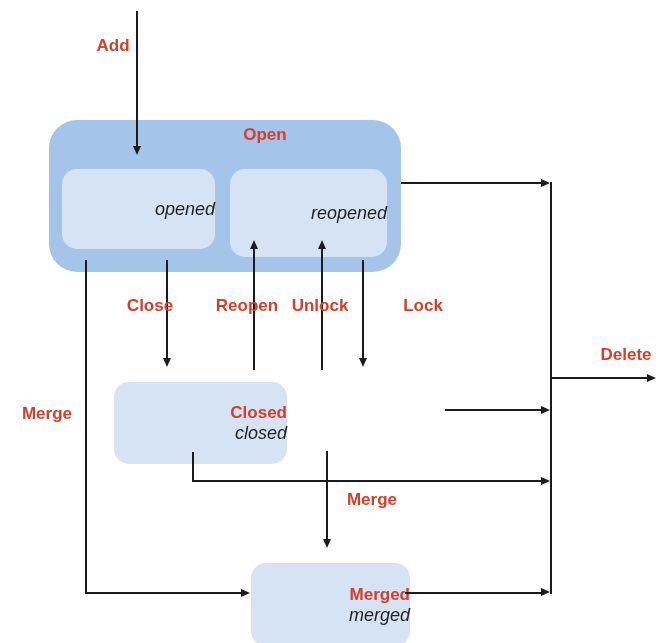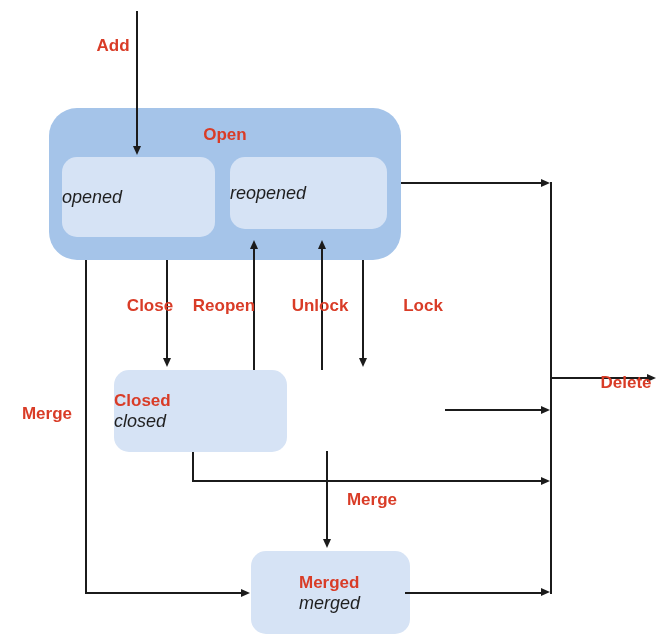--- a/index.html
+++ b/index.html
@@ -20,40 +20,42 @@
     width: 670px;
     height: 643px;
     background: var(--canvas-bg);
     overflow: hidden;
   }
   .node {
     position: absolute;
     box-sizing: border-box;
     display: flex;
     flex-direction: column;
-    align-items: flex-start;
+    align-items: flex-end;
     justify-content: center;
+    margin-top: 12px;
   }
   .container-node {
     background: var(--container-fill);
     border-radius: 28px;
   }
   .state-node {
     background: var(--node-fill);
     border-radius: 15px;
   }
   .container-title {
     position: absolute;
     left: 49px;
     top: 125px;
     width: 352px;
     text-align: center;
     font-weight: bold;
     font-size: 17px;
     color: var(--label-red);
+    padding-left: 40px;
   }
   .node-title {
     font-weight: bold;
     font-size: 17px;
     line-height: 21px;
     color: var(--label-red);
   }
   .state-name {
     font-style: italic;
     font-size: 18px;
@@ -94,21 +96,21 @@
 
 <div class="canvas">
 
   <div class="node container-node" style="left:49px; top:108px; width:352px; height:152px;"></div>
   <div class="container-title">Open</div>
 
   <div class="node state-node" style="left:62px; top:157px; width:153px; height:80px;">
     <span class="state-name">opened</span>
   </div>
 
-  <div class="node state-node" style="left:230px; top:157px; width:157px; height:72px;">
+  <div class="node state-node" style="left:230px; top:157px; width:157px; height:88px;">
     <span class="state-name">reopened</span>
   </div>
 
   <div class="node state-node" style="left:114px; top:370px; width:173px; height:82px;">
     <span class="node-title">Closed</span>
     <span class="state-name">closed</span>
   </div>
 
 
   <div class="node state-node" style="left:251px; top:551px; width:159px; height:83px;padding-left:48px;">
@@ -151,20 +153,20 @@
   <div class="arrow arrow-right" style="left:541px; top:477px;"></div>
 
   <div class="line" style="left:326px; top:451px; width:2px; height:88px;"></div>
   <div class="arrow arrow-down" style="left:323px; top:539px;"></div>
 
   <div class="line" style="left:405px; top:592px; width:136px; height:2px;"></div>
   <div class="arrow arrow-right" style="left:541px; top:588px;"></div>
 
   <div class="edge-label" style="left:113px; top:46px;">Add</div>
   <div class="edge-label" style="left:150px; top:306px;">Close</div>
-  <div class="edge-label" style="left:224px; top:306px;">Reopen</div>
+  <div class="edge-label" style="left:247px; top:306px;">Reopen</div>
   <div class="edge-label" style="left:320px; top:306px;">Unlock</div>
   <div class="edge-label" style="left:396px; top:306px;margin-left:27px;">Lock</div>
   <div class="edge-label" style="left:47px; top:414px;">Merge</div>
   <div class="edge-label" style="left:372px; top:500px;">Merge</div>
-  <div class="edge-label" style="left:626px; top:355px;margin-top:28px;">Delete</div>
+  <div class="edge-label" style="left:626px; top:355px;">Delete</div>
 
 </div>
 
 </body></html>

